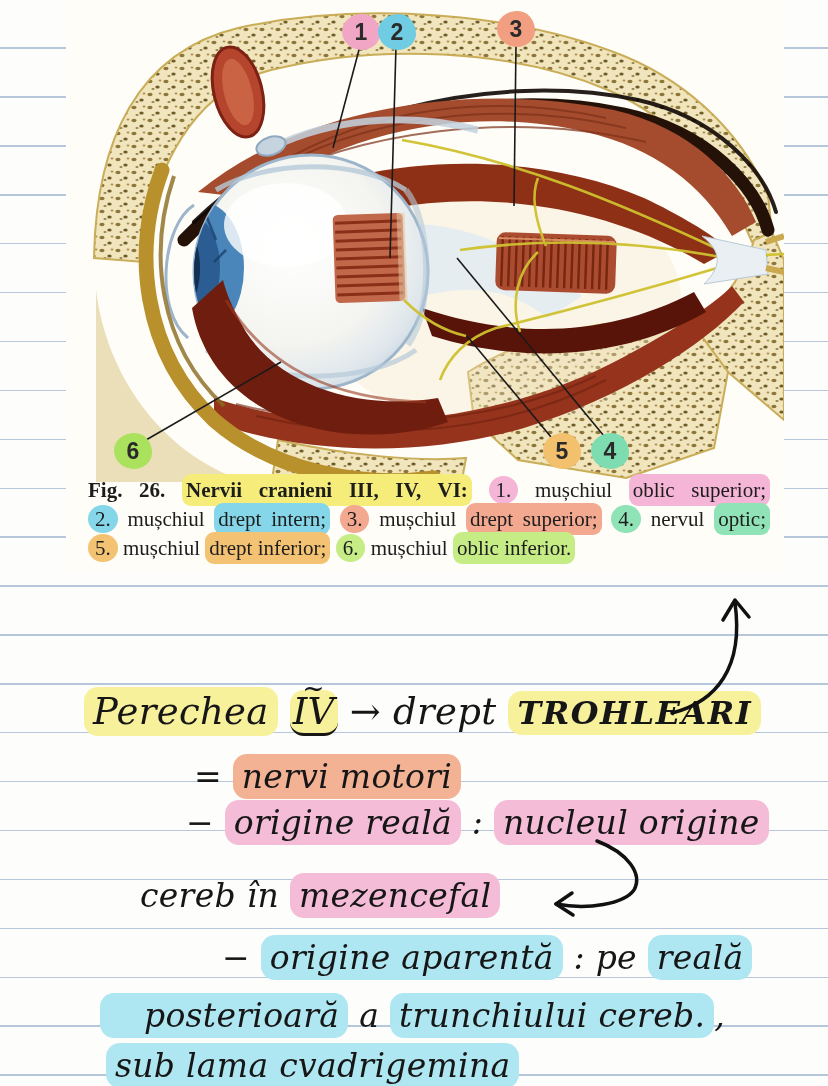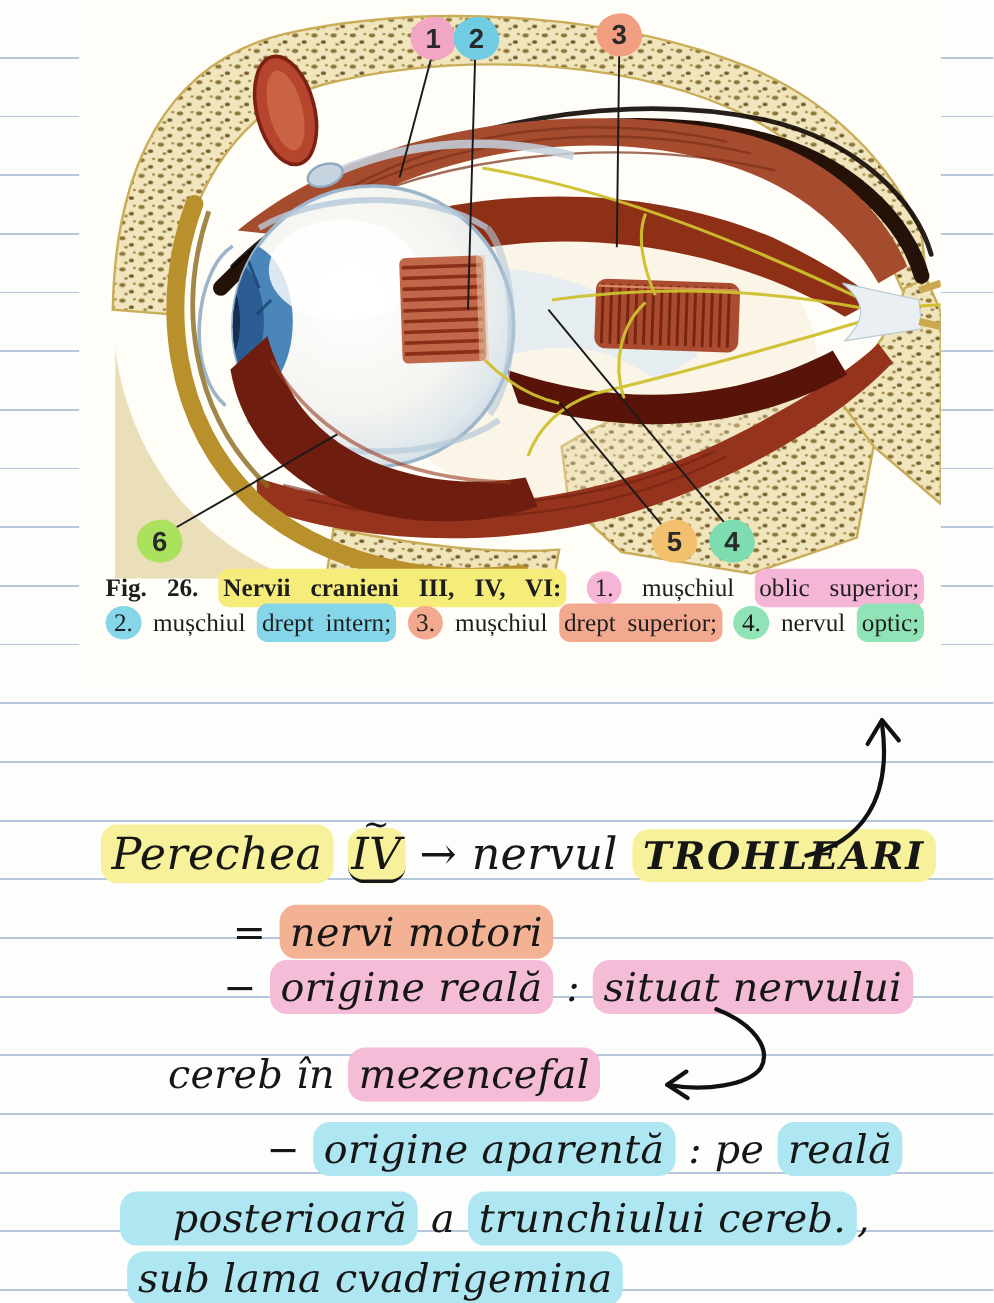--- a/index.html
+++ b/index.html
@@ -228,26 +228,27 @@
   <div class="num-label" id="n5" style="background: rgb(243, 192, 110);">
       <span>5</span>
     </div>
   <div class="num-label" id="n6" style="background: rgb(170, 226, 94);">
       <span>6</span>
     </div>
 
   <div id="caption">
       <div class="cap-line stretch"><span class="b">Fig. 26. </span><span class="b chl" style="background: rgb(245, 236, 122);">Nervii cranieni III, IV, VI:</span><span> </span><span class="cblob" style="background: rgb(245, 181, 214);">1.</span><span> mușchiul </span><span class="chl" style="background: rgb(245, 181, 214);">oblic superior;</span></div>
       <div class="cap-line stretch"><span class="cblob" style="background: rgb(133, 214, 233);">2.</span><span> mușchiul </span><span class="chl" style="background: rgb(133, 214, 233);">drept intern;</span><span> </span><span class="cblob" style="background: rgb(243, 169, 143);">3.</span><span> mușchiul </span><span class="chl" style="background: rgb(243, 169, 143);">drept superior;</span><span> </span><span class="cblob" style="background: rgb(144, 227, 182);">4.</span><span> nervul </span><span class="chl" style="background: rgb(144, 227, 182);">optic;</span></div>
+      <div class="cap-line"><span class="cblob" style="background: rgb(243, 194, 115);">5.</span><span> mușchiul </span><span class="chl" style="background: rgb(243, 194, 115);">drept inferior;</span><span> </span><span class="cblob" style="background: rgb(198, 236, 134);">6.</span><span> mușchiul </span><span class="chl" style="background: rgb(198, 236, 134);">oblic inferior.</span></div>
     </div>
 
   <div id="notes">
-      <div class="note-line" id="l1"><span class="nhl" style="background: rgb(248, 241, 155);">Perechea</span><span> </span><span class="nhl iv" style="background: rgb(248, 241, 155);">IV</span><span> → nervul </span><span class="nhl caps" style="background: rgb(248, 241, 155);">TROHLEARI</span></div>
+      <div class="note-line" id="l1"><span class="nhl" style="background: rgb(248, 241, 155);">Perechea</span><span> </span><span class="nhl iv" style="background: rgb(248, 241, 155);">IV</span><span> → drept </span><span class="nhl caps" style="background: rgb(248, 241, 155);">TROHLEARI</span></div>
       <div class="note-line" id="l2"><span>= </span><span class="nhl" style="background: rgb(243, 178, 148);">nervi motori</span></div>
-      <div class="note-line" id="l3"><span>− </span><span class="nhl" style="background: rgb(245, 188, 216);">origine reală</span><span> : </span><span class="nhl" style="background: rgb(245, 188, 216);">situat nervului</span></div>
+      <div class="note-line" id="l3"><span>− </span><span class="nhl" style="background: rgb(245, 188, 216);">origine reală</span><span> : </span><span class="nhl" style="background: rgb(245, 188, 216);">nucleul origine</span></div>
       <div class="note-line" id="l4"><span>cereb în </span><span class="nhl" style="background: rgb(245, 188, 216);">mezencefal</span></div>
       <div class="note-line" id="l5"><span>− </span><span class="nhl" style="background: rgb(174, 231, 242);">origine aparentă</span><span> : pe </span><span class="nhl" style="background: rgb(174, 231, 242);">reală</span></div>
       <div class="note-line" id="l6"><span class="nhl" style="background: rgb(174, 231, 242); padding-left: 44px;">posterioară</span><span> a </span><span class="nhl" style="background: rgb(174, 231, 242);">trunchiului cereb.</span><span>,</span></div>
       <div class="note-line" id="l7"><span class="nhl" style="background: rgb(174, 231, 242);">sub lama cvadrigemina</span></div>
     </div>
 
   <svg class="arrows" width="828" height="1086" viewBox="0 0 828 1086">
     <g fill="none" stroke="#111" stroke-width="3.5" stroke-linecap="round" stroke-linejoin="round">
       <path d="M672,713 C716,702 744,668 735,603"></path>
       <path d="M723,620 L735,600 L749,617"></path>

